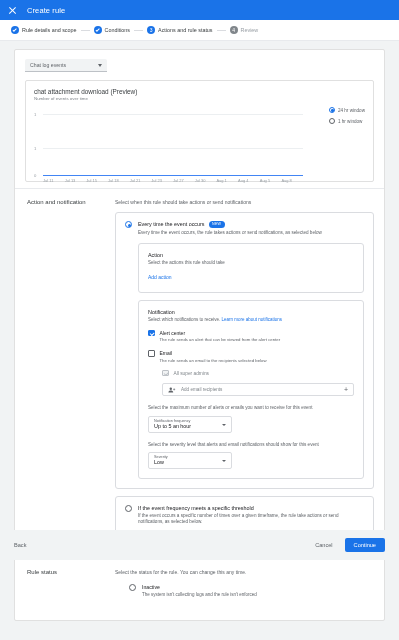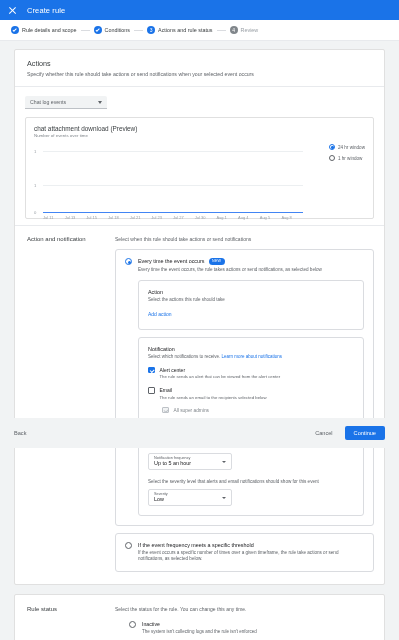--- a/index.html
+++ b/index.html
@@ -2,21 +2,21 @@
 <html><head>
 <meta charset="utf-8">
 <style>
   * { box-sizing: border-box; margin: 0; padding: 0; }
   html, body {
     width: 399px; height: 640px;
     background: #f1f3f4;
     font-family: "Liberation Sans", sans-serif;
     overflow: hidden;
   }
-  .app { position: relative; width: 399px; height: 448px; background: #f1f3f4; }
+  .app { position: relative; width: 399px; height: 560px; background: #f1f3f4; }
 
   
   .topbar {
     height: 20px; background: #1a73e8; color: #fff;
     display: flex; align-items: center; padding: 0 8px; gap: 10px;
   }
   .close-x { width: 9px; height: 9px; position: relative; cursor: pointer; flex: 0 0 auto; }
   .close-x::before, .close-x::after {
     content: ""; position: absolute; left: 0; top: 4px; width: 9px; height: 1.2px; background: #fff;
   }
@@ -217,24 +217,20 @@
           <span class="num">4</span>
         </div>
       <div class="step-label muted">Review</div>
     </div>
   </div>
 
   <div class="content">
 
     <div class="card">
 
-      <div class="sect-head">
-        <div class="sect-title">Actions</div>
-        <div class="sect-sub">Specify whether this rule should take actions or send notifications when your selected event occurs</div>
-      </div>
 
       <div class="chart-block">
         <div class="evt-select">
           <span class="txt">Chat log events</span>
           <span class="caret"></span>
         </div>
 
         <div class="chart-card">
           <div class="chart-title">chat attachment download (Preview)</div>
           <div class="chart-sub">Number of events over time</div>

